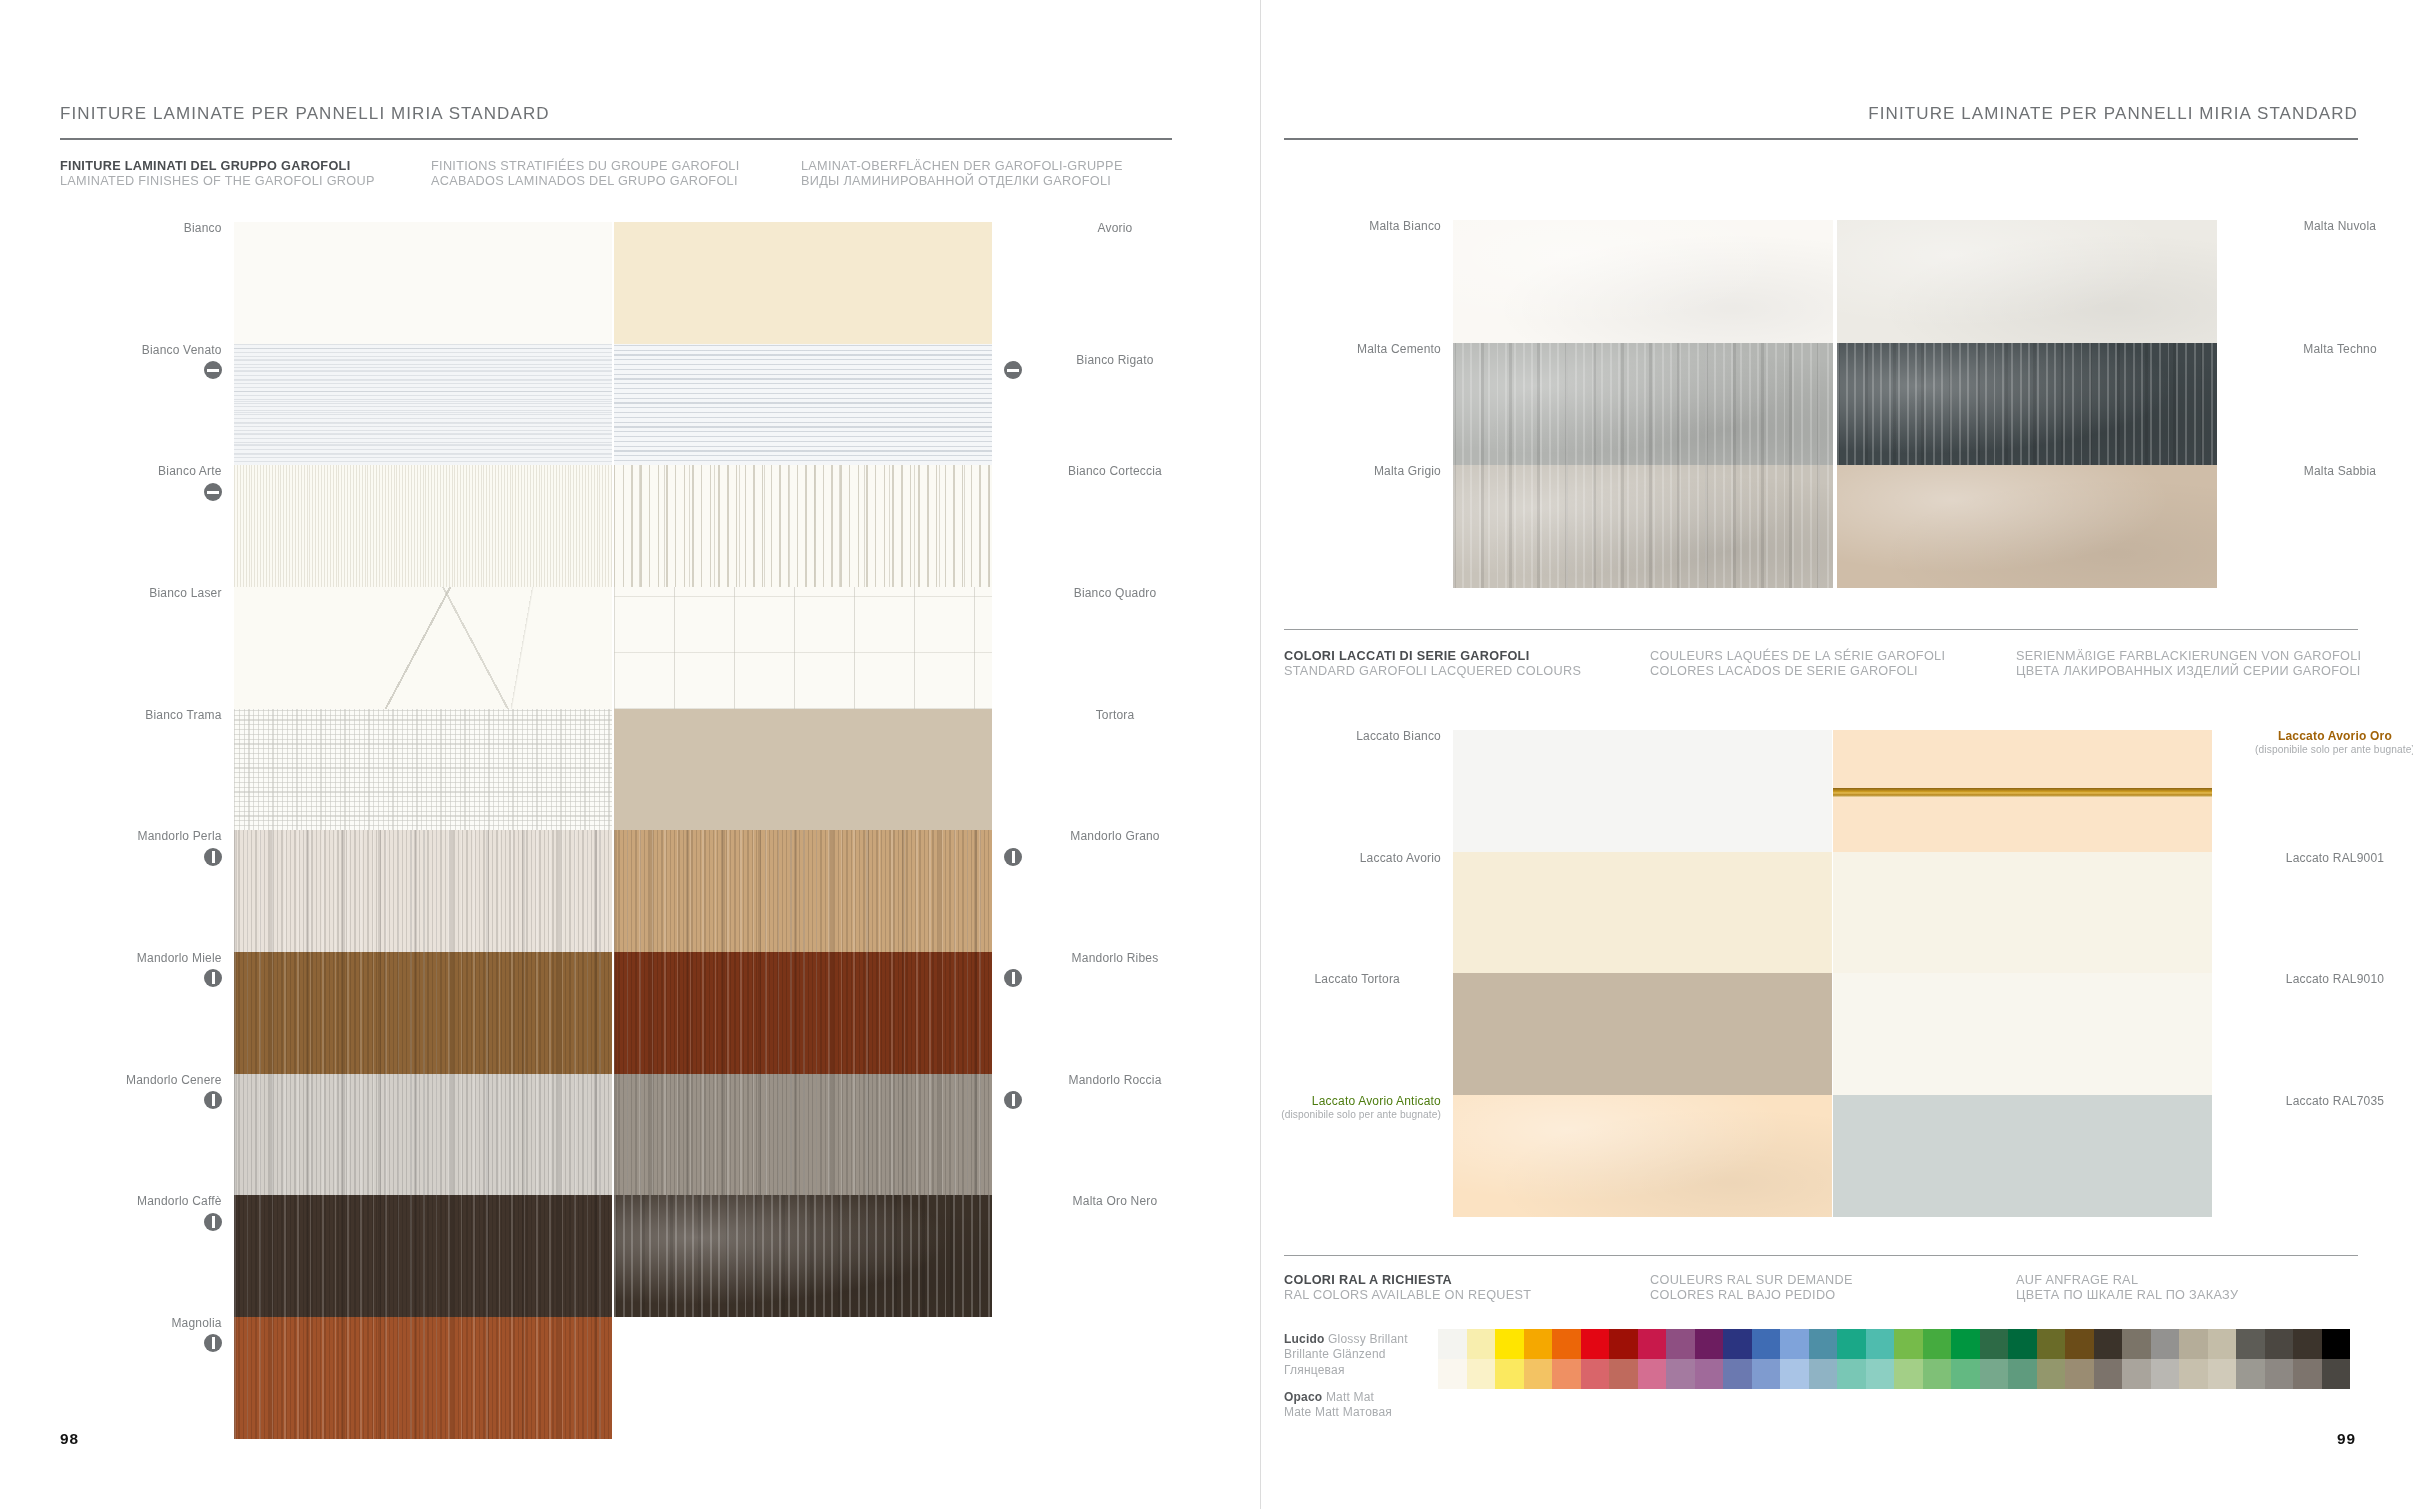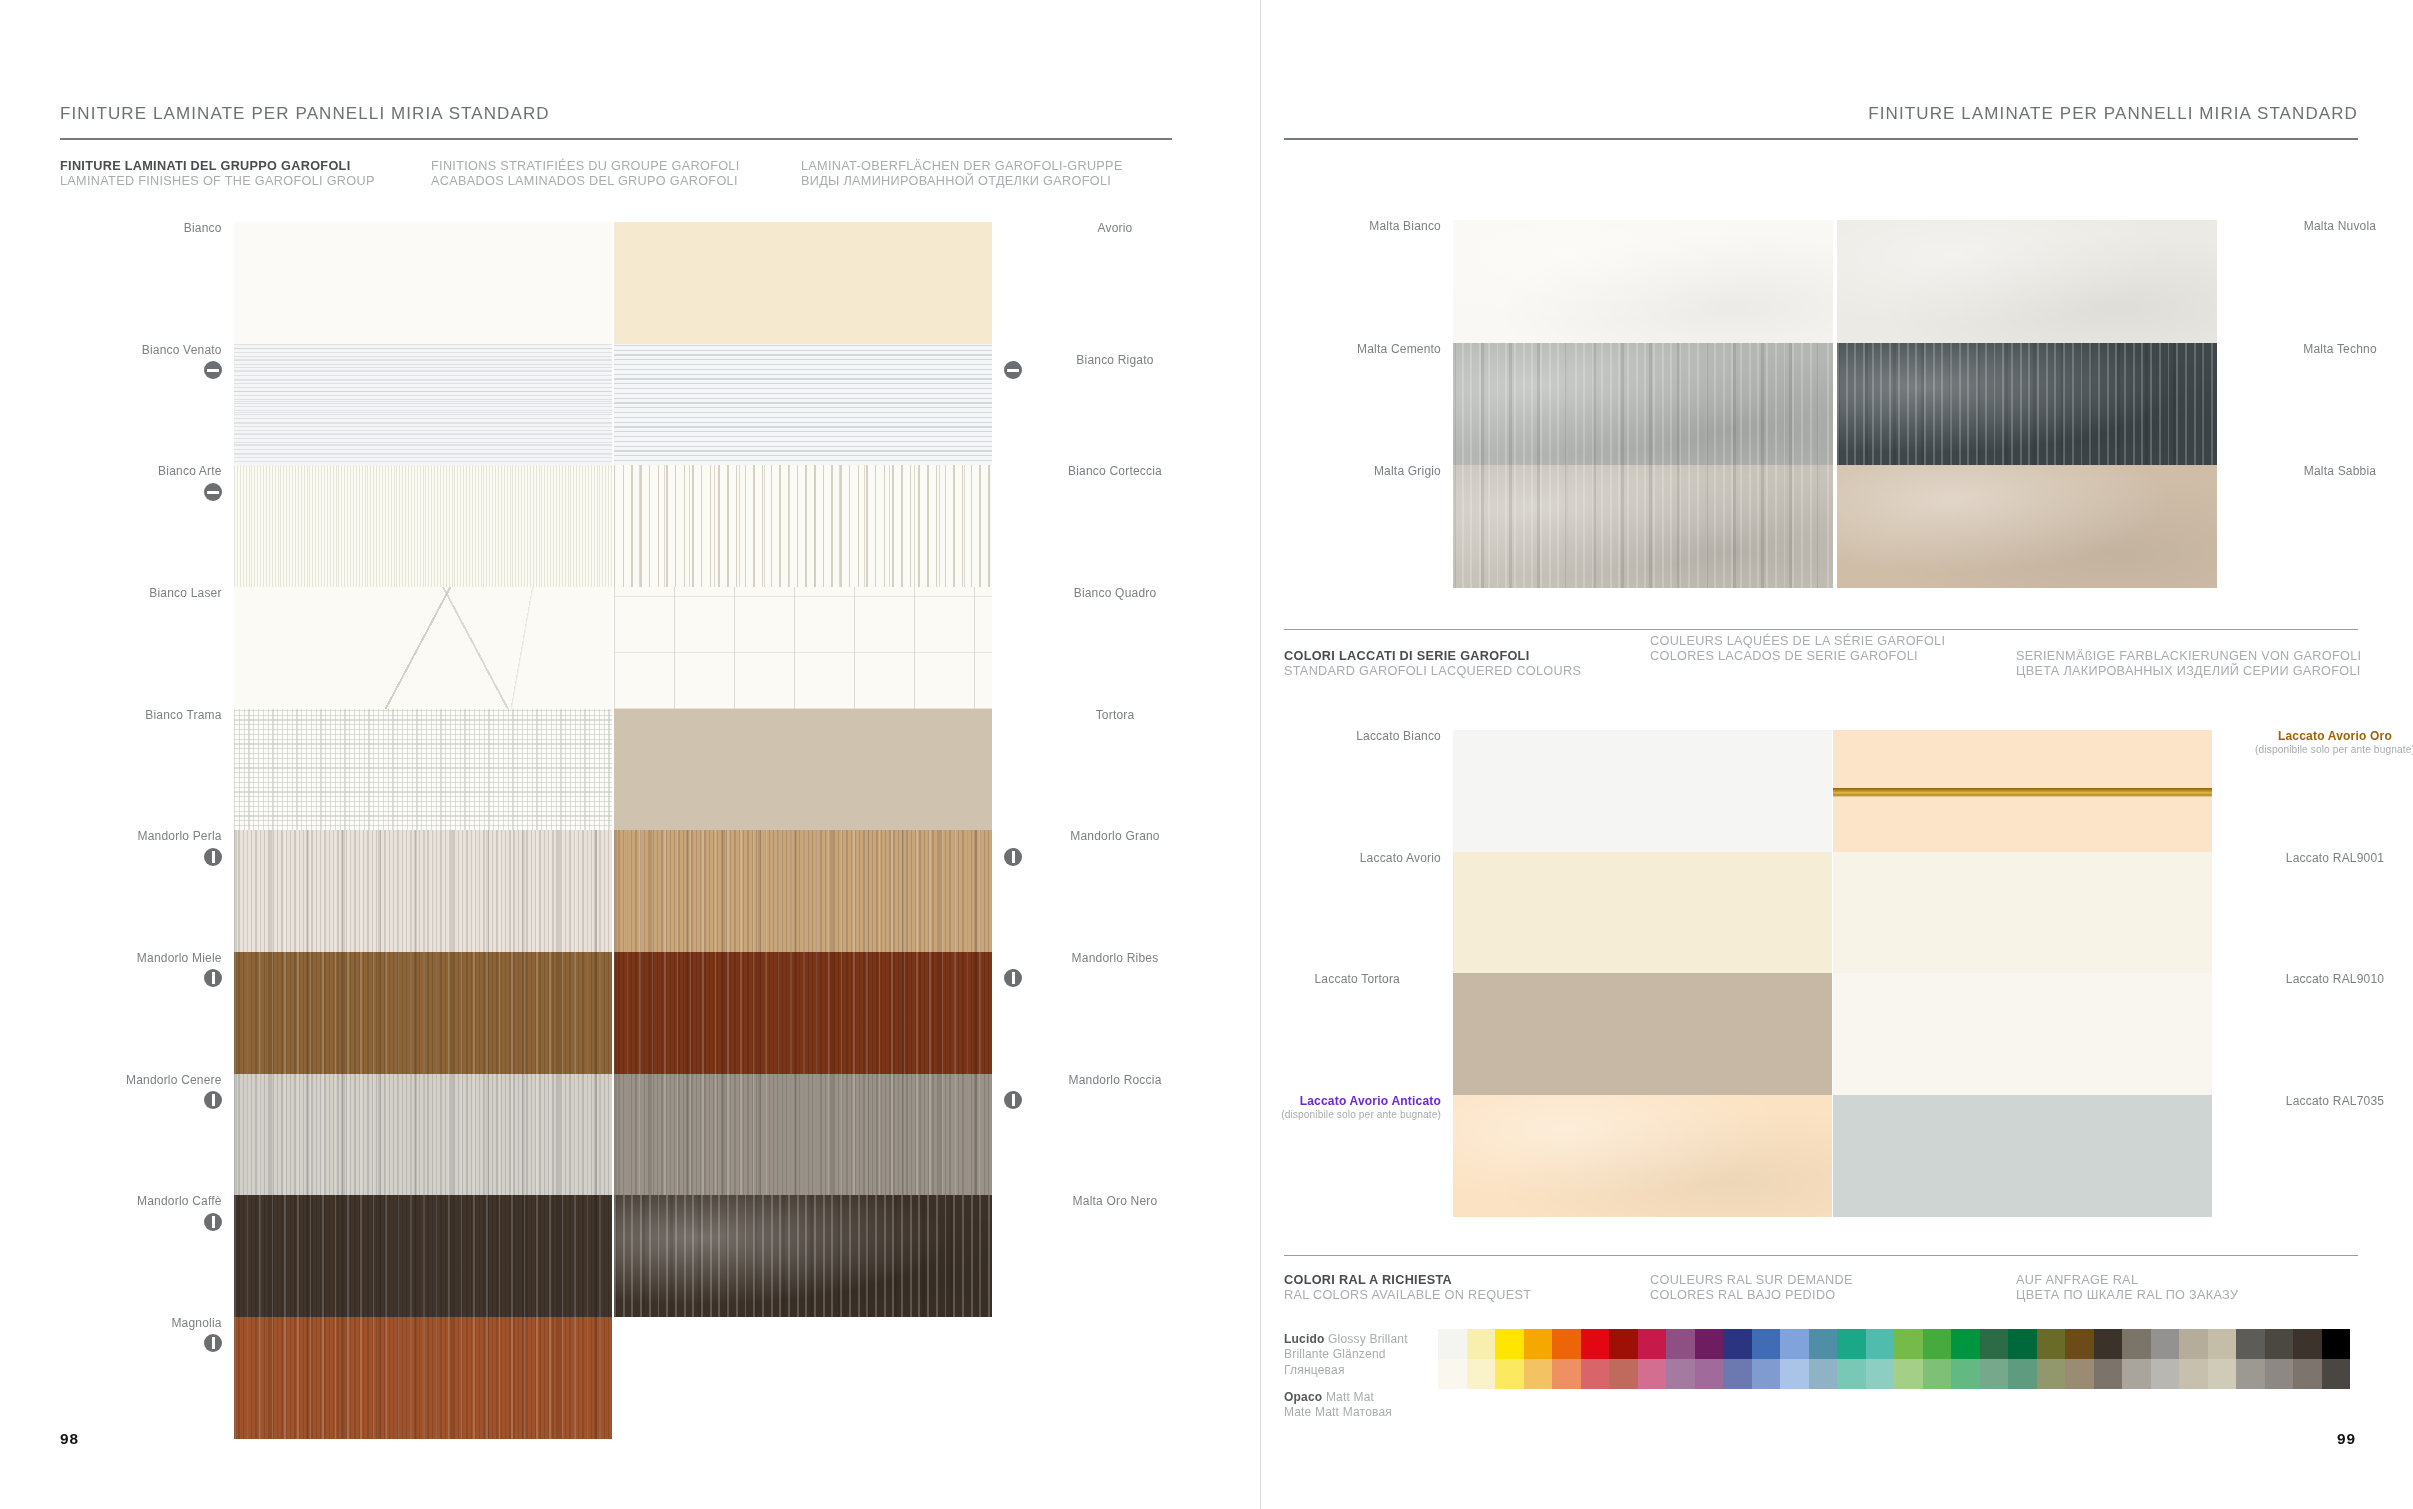--- a/index.html
+++ b/index.html
@@ -217,21 +217,21 @@
       <div class="t-soft"></div>
     </div>
     <div class="lbl l" style="left: 2229px; top: 464px; width: 222px;"><span>Malta Sabbia</span></div>
   </div>
 
 <div class="rule" style="left:1284px;top:629px;width:1074px;height:1px;background:#9a9d9f;"></div>
 <div class="langblock" style="left:1284px;top:649px;">
   <div class="l1">COLORI LACCATI DI SERIE GAROFOLI</div>
   <div class="l2">STANDARD GAROFOLI LACQUERED COLOURS</div>
 </div>
-<div class="langblock" style="left:1650px;top:634px;">
+<div class="langblock" style="left:1650px;top:649px;">
   <div class="l2">COULEURS LAQUÉES DE LA SÉRIE GAROFOLI</div>
   <div class="l2">COLORES LACADOS DE SERIE GAROFOLI</div>
 </div>
 <div class="langblock" style="left:2016px;top:649px;">
   <div class="l2">SERIENMÄßIGE FARBLACKIERUNGEN VON GAROFOLI</div>
   <div class="l2">ЦВЕТА ЛАКИРОВАННЫХ ИЗДЕЛИЙ СЕРИИ GAROFOLI</div>
 </div>
 
 <div class="swgrid" id="lacquered-grid" style="left: 0px; top: 0px; width: 2414px; height: 1509px;">
     <div class="sw" style="left: 1453px; top: 730px; width: 379px; height: 122px; background: rgb(245, 245, 243);">
@@ -256,21 +256,21 @@
       <div class="t-plain"></div>
     </div>
     <div class="lbl r" style="left: 1188px; top: 972px; width: 212px;"><span>Laccato Tortora</span></div>
     <div class="sw" style="left: 1833px; top: 973px; width: 379px; height: 122px; background: rgb(248, 246, 238);">
       <div class="t-plain"></div>
     </div>
     <div class="lbl l" style="left: 2224px; top: 972px; width: 222px;"><span>Laccato RAL9010</span></div>
     <div class="sw" style="left: 1453px; top: 1095px; width: 379px; height: 122px; background: rgb(251, 226, 194);">
       <div class="t-soft"></div>
     </div>
-    <div class="lbl r" style="left: 1229px; top: 1094px; width: 212px;"><span style="font-weight: bold; color: #6d28d9;">Laccato Avorio Anticato</span><span class="sub">(disponibile solo per ante bugnate)</span></div>
+    <div class="lbl r" style="left: 1229px; top: 1094px; width: 212px;"><span style="font-weight: normal; color: #4d7c0f;">Laccato Avorio Anticato</span><span class="sub">(disponibile solo per ante bugnate)</span></div>
     <div class="sw" style="left: 1833px; top: 1095px; width: 379px; height: 122px; background: rgb(206, 213, 211);">
       <div class="t-plain"></div>
     </div>
     <div class="lbl l" style="left: 2224px; top: 1094px; width: 222px;"><span>Laccato RAL7035</span></div>
   </div>
 
 <div class="rule" style="left:1284px;top:1255px;width:1074px;height:1px;background:#9a9d9f;"></div>
 <div class="langblock" style="left:1284px;top:1273px;">
   <div class="l1">COLORI RAL A RICHIESTA</div>
   <div class="l2">RAL COLORS AVAILABLE ON REQUEST</div>

